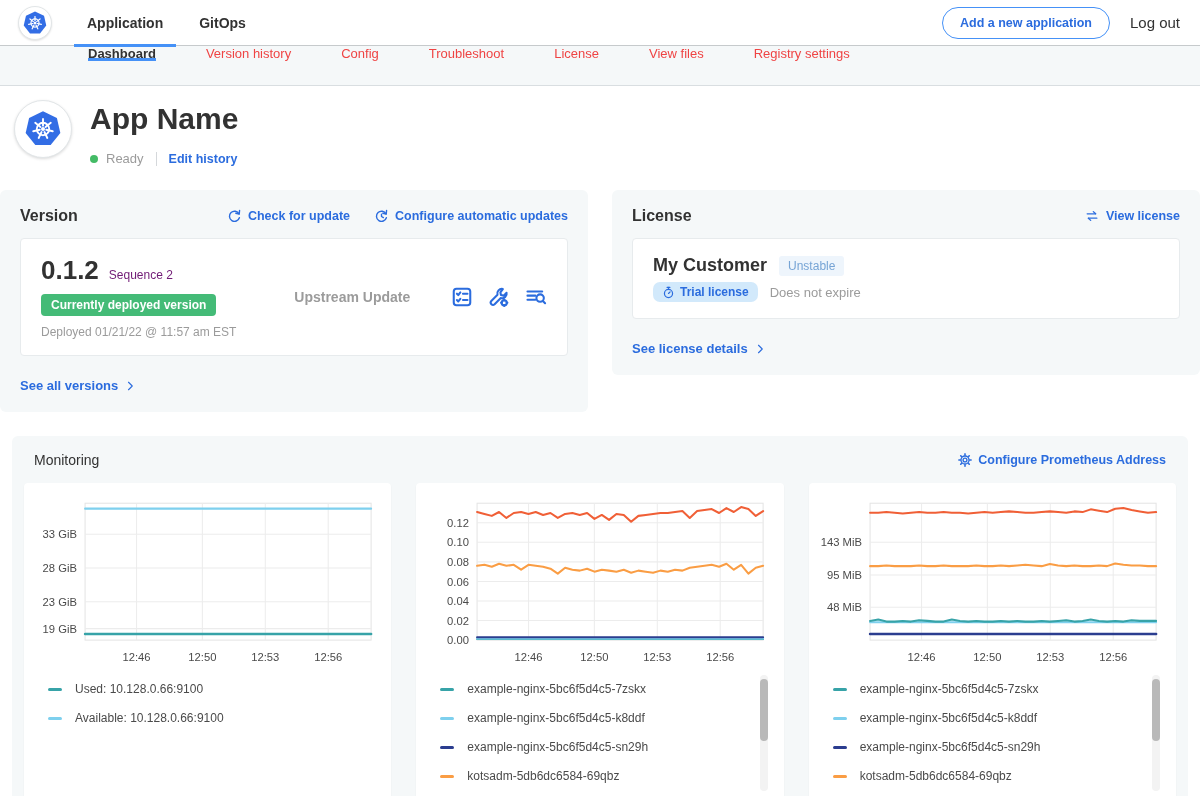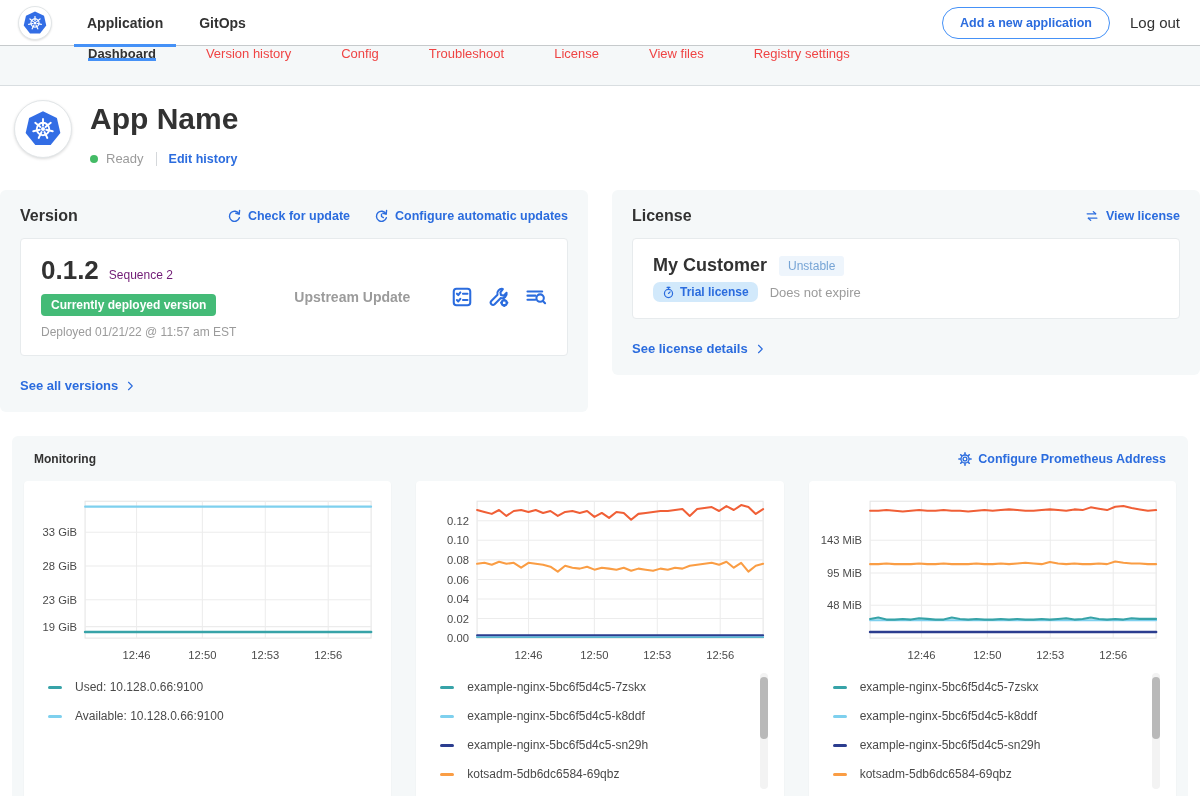--- a/index.html
+++ b/index.html
@@ -50,21 +50,21 @@
   .card-foot { margin-top: 20px; }
   .cust-row { display: flex; align-items: center; gap: 12px; margin-bottom: 6px; }
   .cust-name { font-size: 18px; font-weight: bold; }
   .badge-unstable { background: #eef5fc; color: #76a4d5; font-size: 12px; padding: 3px 9px; border-radius: 3px; }
   .lic-row { display: flex; align-items: center; gap: 12px; }
   .badge-trial { background: #d2e9fb; color: #2b6cde; font-size: 12px; font-weight: bold; padding: 3px 9px; border-radius: 7px; display: inline-flex; align-items: center; gap: 5px; }
   .expiry { font-size: 13px; color: #9b9b9b; }
   
   .monitoring { margin: 24px 12px 12px; background: #f5f8f9; border-radius: 6px; padding: 14px 12px 12px; }
   .mon-head { display: flex; justify-content: space-between; align-items: center; margin: 2px 10px 15px; }
-  .mon-title { font-size: 12px; font-weight: bold; }
+  .mon-title { font-size: 14px; font-weight: normal; }
   .charts { display: flex; gap: 25px; }
   .chart-card { flex: 1; background: #fff; border-radius: 4px; padding: 10px 10px 12px; box-shadow: 0 1px 2px rgba(0,0,0,.05); display: flex; flex-direction: column; }
   .plot svg { display: block; width: 100%; height: auto; }
   .tick { font-size: 11px; fill: #4a4a4a; font-family: "Liberation Sans", sans-serif; }
   .legend { position: relative; margin: 8px 0 0 14px; min-height: 118px; padding-right: 26px; }
   .legend-row { display: flex; align-items: center; gap: 13px; height: 29px; font-size: 12px; color: #4a4a4a; }
   .dash { width: 14px; height: 3px; border-radius: 2px; flex: 0 0 auto; }
   .sb-track { position: absolute; right: 6px; top: 0; width: 8px; height: 116px; background: #f3f3f3; border-radius: 4px; cursor: pointer; }
   .sb-thumb { position: absolute; left: 0; top: 4px; width: 8px; height: 62px; background: #b9b9b9; border-radius: 4px; }
   .chart-title { text-align: center; font-weight: bold; font-size: 13px; margin-top: 12px; padding-bottom: 2px; }

